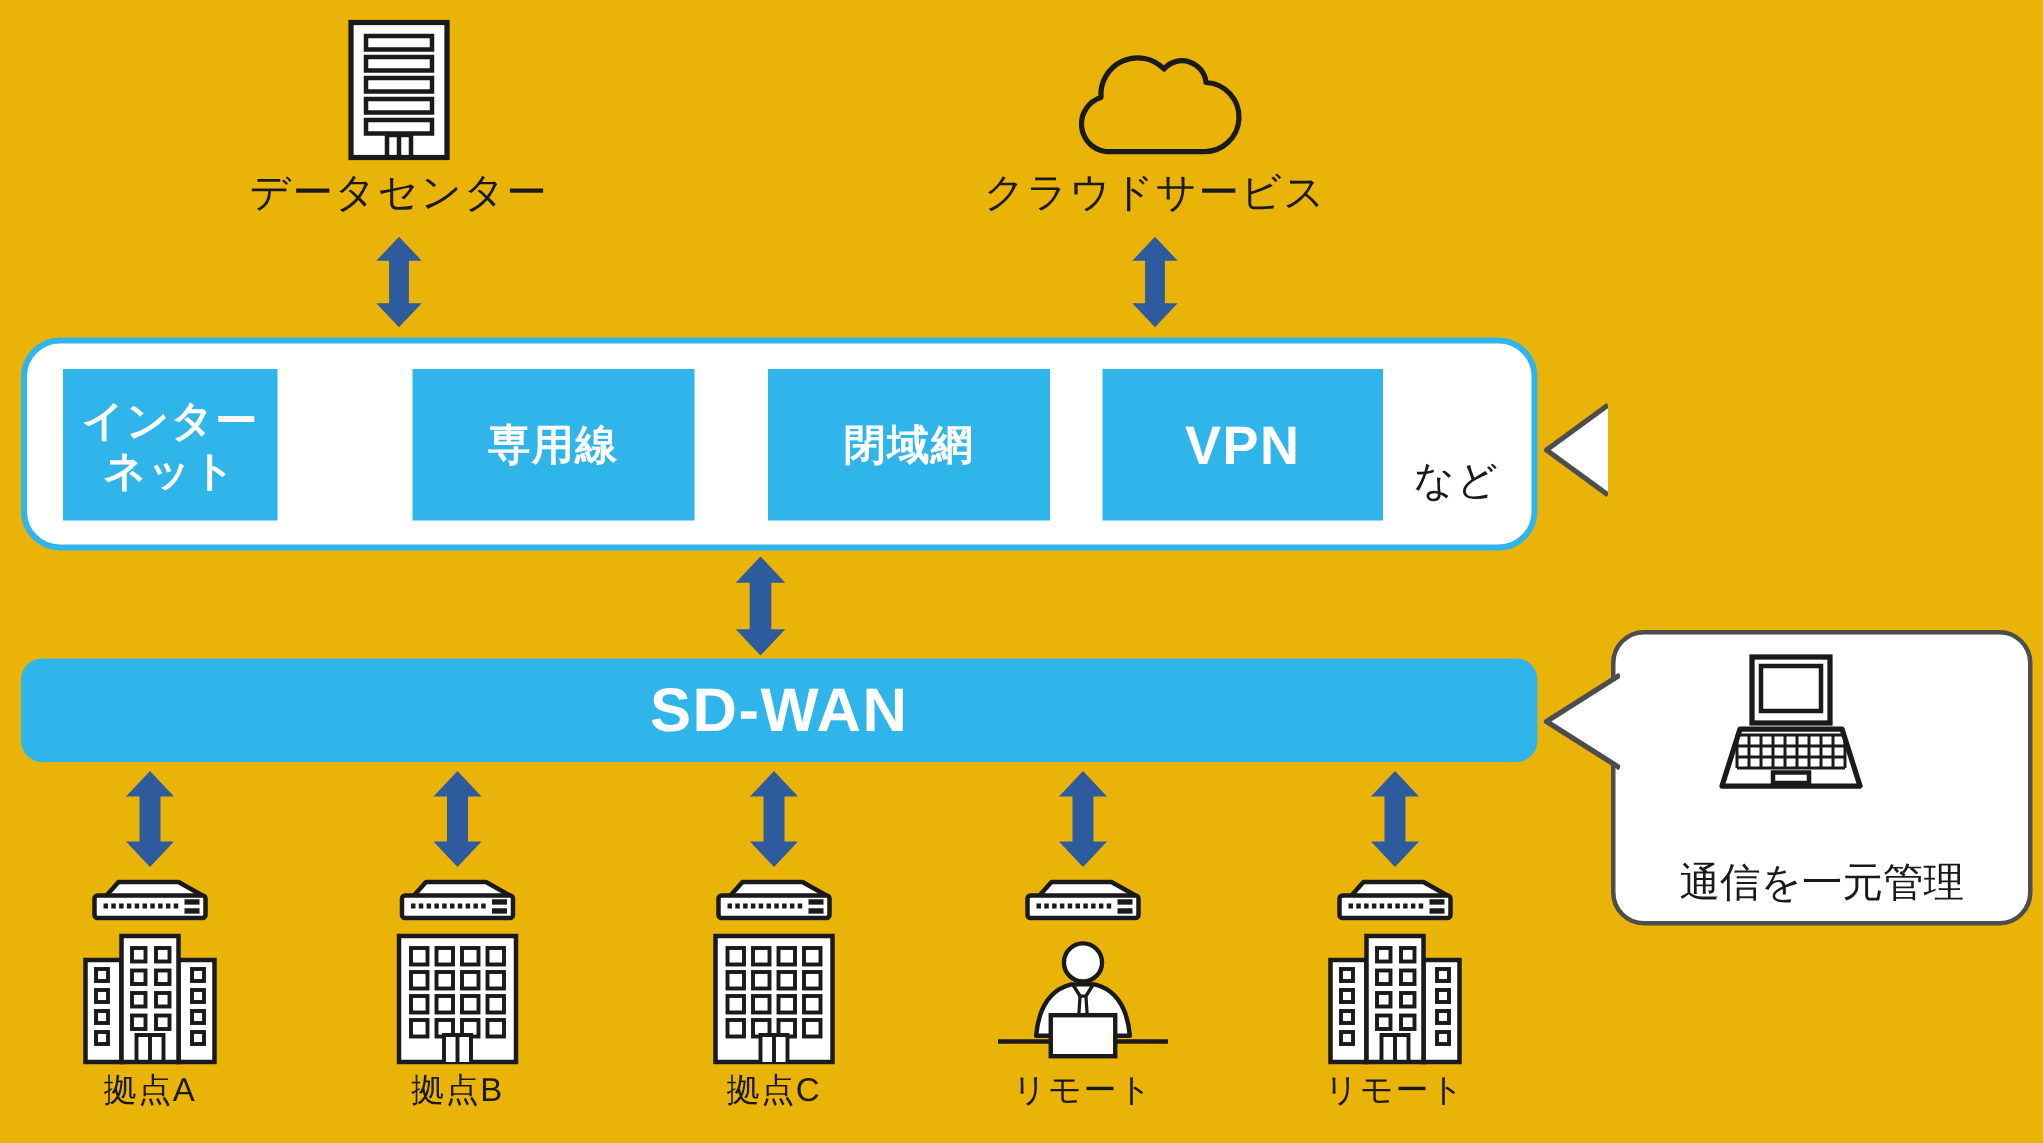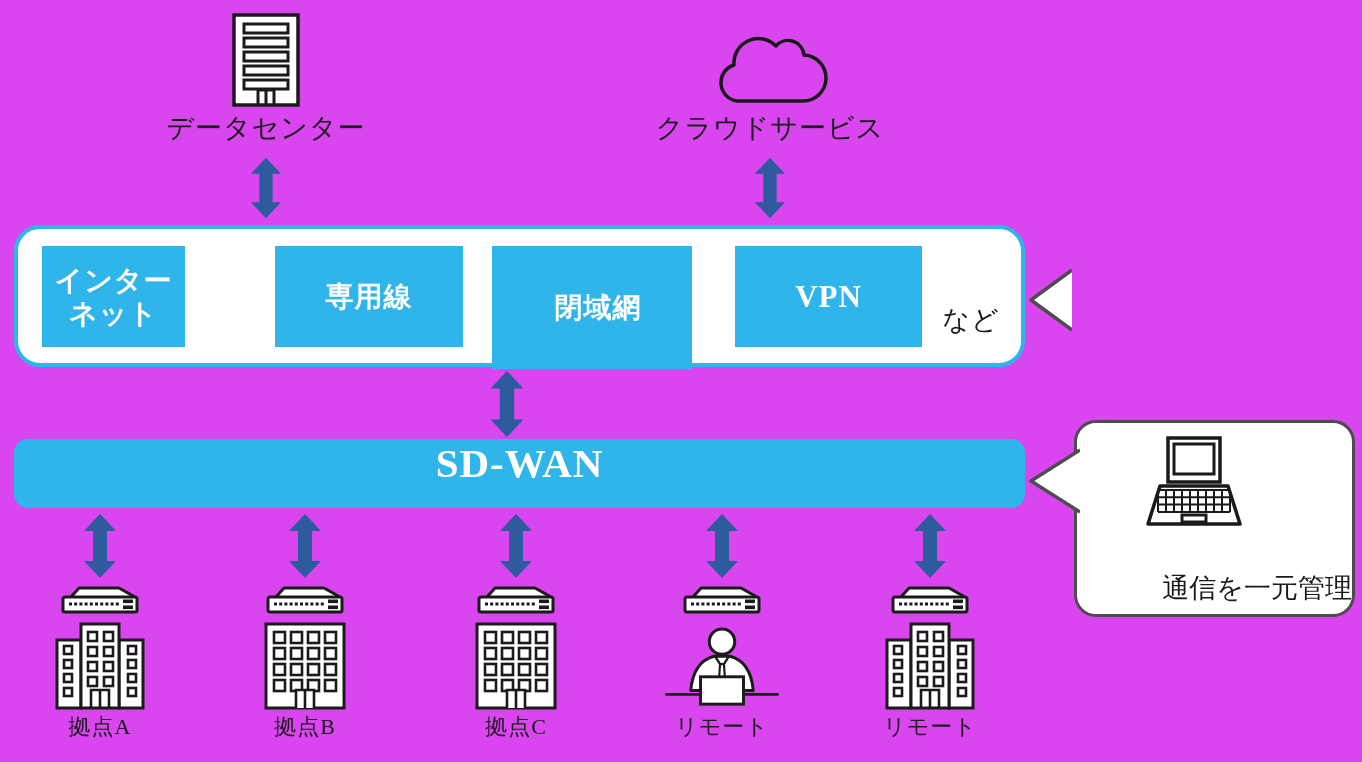--- a/index.html
+++ b/index.html
@@ -1,38 +1,38 @@
 <!DOCTYPE html>
 <html><head>
 <meta charset="utf-8">
 <style>
   html,body{margin:0;padding:0;background:#fff;}
   .canvas{
-    position:relative;width:1362px;height:762px;background:#d946ef;overflow:hidden;
-    font-family:Liberation Serif, serif;color:#1a1a1a;
+    position:relative;width:1362px;height:762px;background:#eab308;overflow:hidden;
+    font-family:Liberation Sans, sans-serif;color:#1a1a1a;
   }
   .abs{position:absolute;}
   .label{color:#1a1a1a;text-align:center;}
   .top-label{font-size:27px;letter-spacing:1px;}
   .site-label{font-size:22px;letter-spacing:1px;}
   
   .band{
     left:14px;top:225px;width:1011px;height:142px;
     border:4px solid #2FB5E9;border-radius:26px;background:#fff;box-sizing:border-box;
   }
   .line-box{
     background:#2FB5E9;color:#fff;font-weight:bold;
     display:flex;align-items:center;justify-content:center;text-align:center;
     font-size:28px;letter-spacing:1px;line-height:33px;white-space:pre-line;
   }
   .etc{font-size:27px;letter-spacing:1px;}
   
   .sdwan-bar{
     left:14px;top:439px;width:1011px;height:69px;border-radius:14px;background:#2FB5E9;
-    display:flex;justify-content:center;
+    display:flex;align-items:center;justify-content:center;
   }
   .sdwan-text{color:#fff;font-weight:bold;font-size:41px;letter-spacing:1px;}
   
   .bubble{
     background:#fff;border:3.5px solid #4D4D4D;border-radius:22px;box-sizing:border-box;
   }
   .bubble-text{
     position:absolute;left:0;right:0;text-align:center;font-size:27px;line-height:39px;color:#1a1a1a;
   }
   .tail{position:absolute;z-index:5;}
@@ -71,40 +71,40 @@
   <div class="abs" style="left:753px;top:156px;">
     <svg width="34" height="64" viewBox="0 0 36 64">
       <polygon points="18,0 34,17 25,17 25,47 34,47 18,64 2,47 11,47 11,17 2,17" fill="#2E5B9D"></polygon>
     </svg>
   </div>
 
   <div class="abs band"></div>
   <div class="abs line-box" style="left:42px;top:246px;width:143px;height:101px;">インター
 ネット</div>
   <div class="abs line-box" style="left:275px;top:246px;width:188px;height:101px;">専用線</div>
-  <div class="abs line-box" style="left:492px;top:246px;width:188px;height:123px;padding-left:12px;">閉域網</div>
-  <div class="abs line-box" style="left:735px;top:246px;width:187px;height:101px;font-size:31px;">VPN</div>
+  <div class="abs line-box" style="left:512px;top:246px;width:188px;height:101px;">閉域網</div>
+  <div class="abs line-box" style="left:735px;top:246px;width:187px;height:101px;font-size:36px;">VPN</div>
   <div class="abs label etc" style="left:928px;top:302px;width:86px;">など</div>
 
   <svg class="tail" style="left:1026px;top:266px;" width="46" height="68" viewBox="0 0 46 68">
     <path d="M46 4 L5 34 L46 64" fill="#ffffff" stroke="#4D4D4D" stroke-width="3.5" stroke-linejoin="round"></path>
   </svg>
 
   <div class="abs" style="left:487px;top:371px;">
     <svg width="40" height="66" viewBox="0 0 36 64">
       <polygon points="18,0 34,17 25,17 25,47 34,47 18,64 2,47 11,47 11,17 2,17" fill="#2E5B9D"></polygon>
     </svg>
   </div>
 
   <div class="abs sdwan-bar">
     <span class="sdwan-text">SD-WAN</span>
   </div>
 
   <div class="abs bubble" style="left:1074px;top:420px;width:281px;height:197px;">
-    <div class="bubble-text" style="top:146px;text-align:right;">通信を一元管理</div>
+    <div class="bubble-text" style="top:146px;">通信を一元管理</div>
   </div>
   <div class="abs" style="left:1142px;top:436px;width:104px;height:108px;z-index:6;">
     <svg width="104" height="108" viewBox="0 0 104 108">
       <rect x="26" y="2" width="52" height="44" fill="#fff" stroke="#1a1a1a" stroke-width="3.5"></rect>
       <rect x="32" y="8" width="40" height="30" fill="#fff" stroke="#1a1a1a" stroke-width="3"></rect>
       <path d="M18 50 L86 50 L98 88 L6 88 Z" fill="#fff" stroke="#1a1a1a" stroke-width="3.5" stroke-linejoin="round"></path>
       <path d="M16 54 H88 M16 61.3 H88 M16 68.6 H88 M16 76 H88" stroke="#1a1a1a" stroke-width="2" fill="none"></path>
       <path d="M16 54 V76 M24 54 V76 M32 54 V76 M40 54 V76 M48 54 V76 M56 54 V76 M64 54 V76 M72 54 V76 M80 54 V76 M88 54 V76" stroke="#1a1a1a" stroke-width="2" fill="none"></path>
       <rect x="40" y="79" width="24" height="7" fill="#fff" stroke="#1a1a1a" stroke-width="3"></rect>
     </svg>

